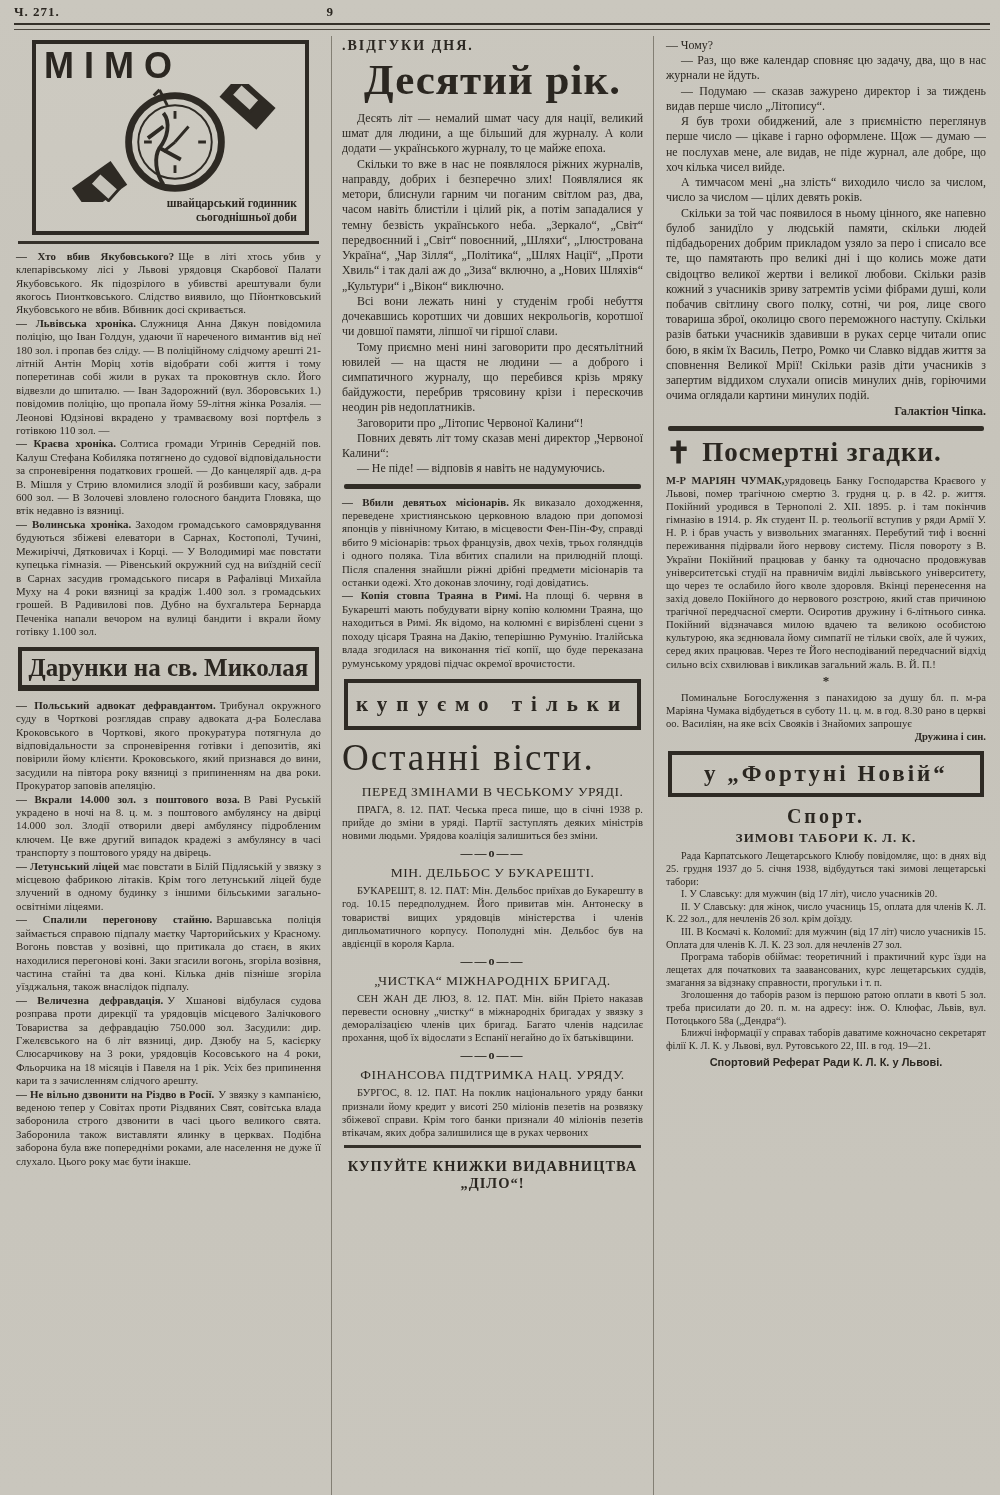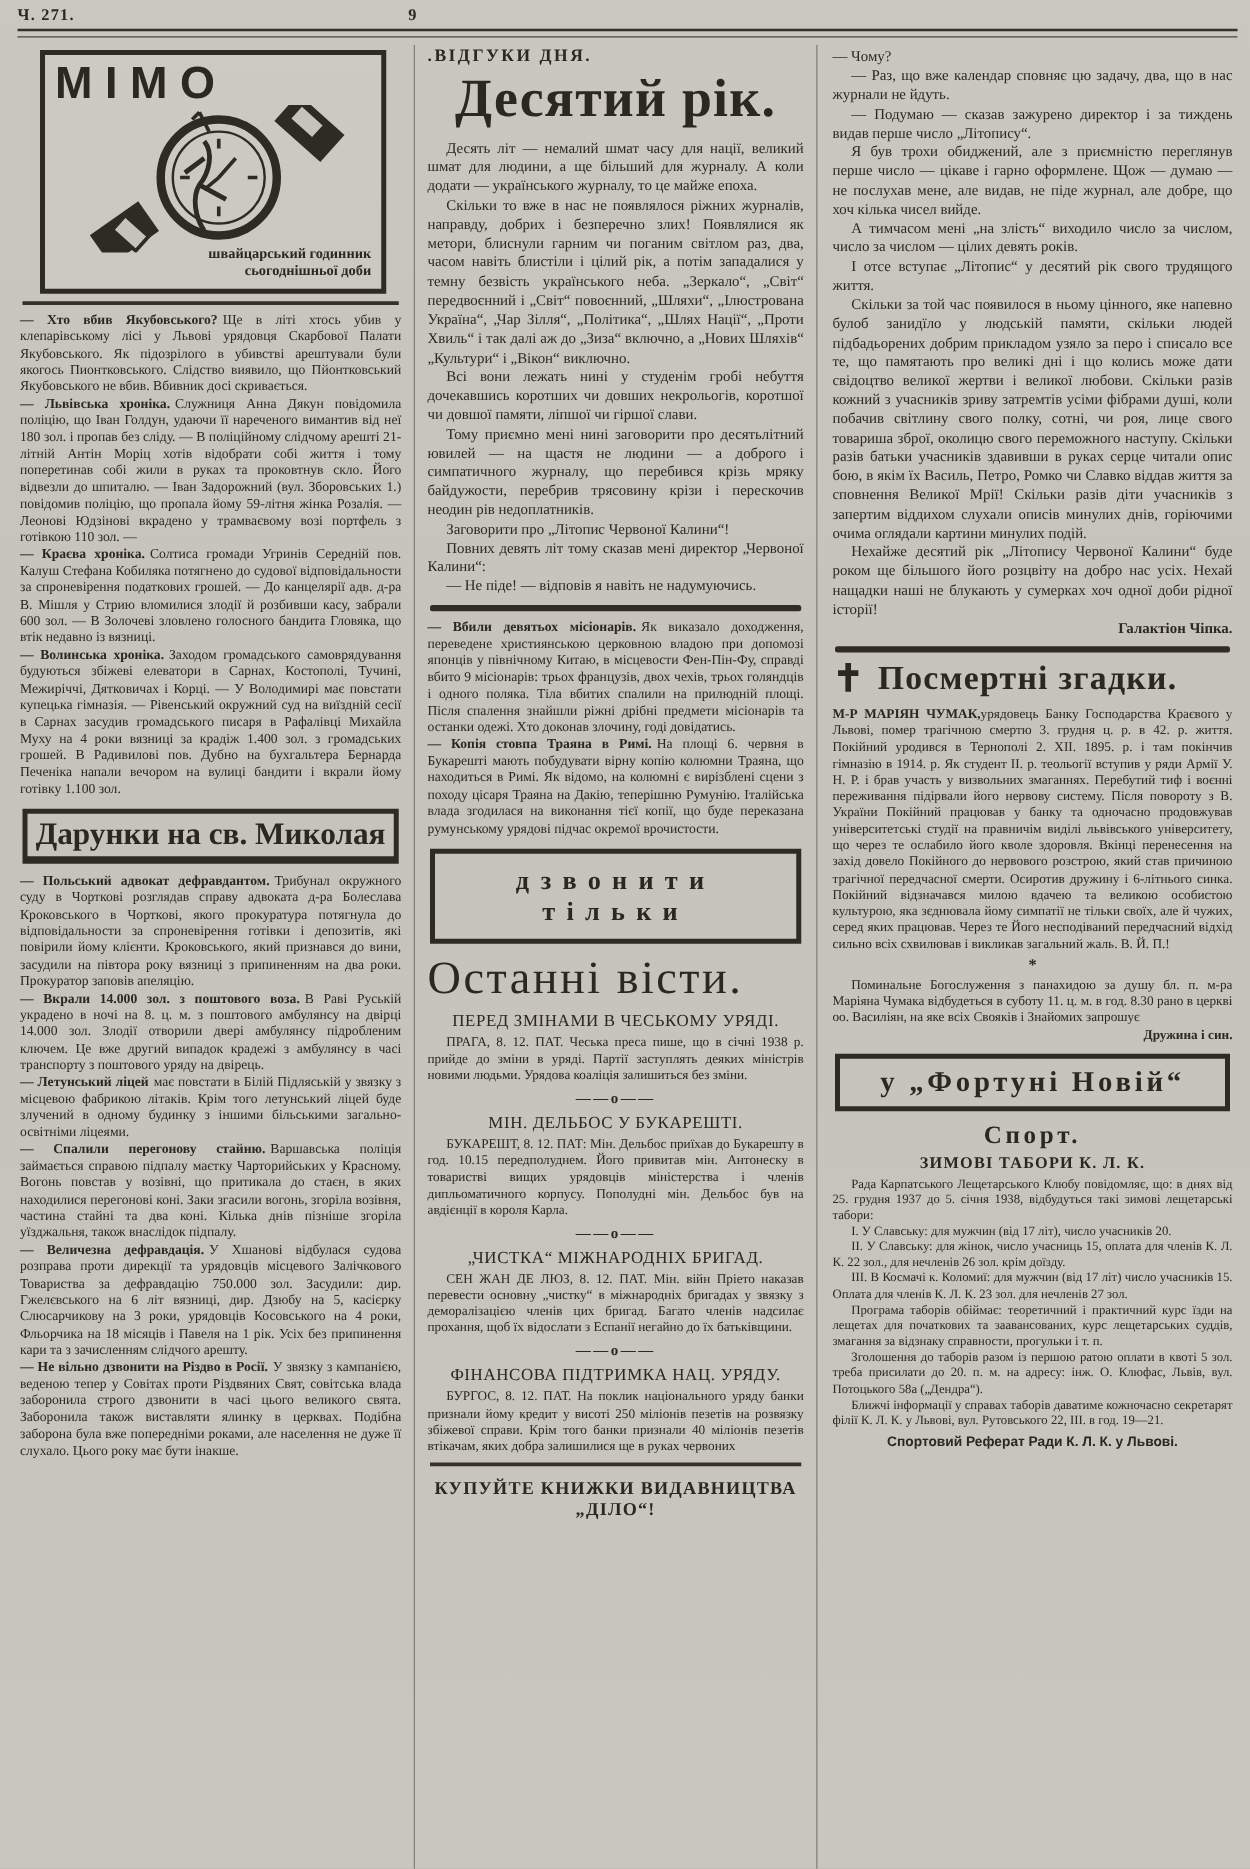--- a/index.html
+++ b/index.html
@@ -133,21 +133,21 @@
       <p class="art ind">Тому приємно мені нині заговорити про десятьлітний ювилей — на щастя не людини — а доброго і симпатичного журналу, що перебився крізь мряку байдужости, перебрив трясовину крізи і перескочив неодин рів недоплатників.</p>
       <p class="art ind">Заговорити про „Літопис Червоної Калини“!</p>
       <p class="art ind">Повних девять літ тому сказав мені директор „Червоної Калини“:</p>
       <p class="art ind">— Не піде! — відповів я навіть не надумуючись.</p>
 
       <div class="bar"></div>
 
       <p class="news"><b class="lead">— Вбили девятьох місіонарів.</b><span>Як виказало доходження, переведене християнською церковною владою при допомозі японців у північному Китаю, в місцевости Фен-Пін-Фу, справді вбито 9 місіонарів: трьох французів, двох чехів, трьох голяндців і одного поляка. Тіла вбитих спалили на прилюдній площі. Після спалення знайшли ріжні дрібні предмети місіонарів та останки одежі. Хто доконав злочину, годі довідатись.</span></p>
       <p class="news"><b class="lead">— Копія стовпа Траяна в Римі.</b><span>На площі 6. червня в Букарешті мають побудувати вірну копію колюмни Траяна, що находиться в Римі. Як відомо, на колюмні є вирізблені сцени з походу цісаря Траяна на Дакію, теперішню Румунію. Італійська влада згодилася на виконання тієї копії, що буде переказана румунському урядові підчас окремої врочистости.</span></p>
 
-      <div class="buybox">дзвонити тільки</div>
+      <div class="buybox">купуємо тільки</div>
 
       <h1 class="latest">Останні вісти.</h1>
 
       <h3 class="wire">ПЕРЕД ЗМІНАМИ В ЧЕСЬКОМУ УРЯДІ.</h3>
       <p class="small ind">ПРАГА, 8. 12. ПАТ. Чеська преса пише, що в січні 1938 р. прийде до зміни в уряді. Партії заступлять деяких міністрів новими людьми. Урядова коаліція залишиться без зміни.</p>
       <div class="odiv">——о——</div>
 
       <h3 class="wire">МІН. ДЕЛЬБОС У БУКАРЕШТІ.</h3>
       <p class="small ind">БУКАРЕШТ, 8. 12. ПАТ: Мін. Дельбос приїхав до Букарешту в год. 10.15 передполуднем. Його привитав мін. Антонеску в товаристві вищих урядовців міністерства і членів дипльоматичного корпусу. Пополудні мін. Дельбос був на авдієнції в короля Карла.</p>
       <div class="odiv">——о——</div>
@@ -162,23 +162,21 @@
       <div class="thinbar"></div>
       <div class="footerline">КУПУЙТЕ КНИЖКИ ВИДАВНИЦТВА „ДІЛО“!</div>
     </section>
 
     <section class="col c3">
       <p class="art">— Чому?</p>
       <p class="art ind">— Раз, що вже календар сповняє цю задачу, два, що в нас журнали не йдуть.</p>
       <p class="art ind">— Подумаю — сказав зажурено директор і за тиждень видав перше число „Літопису“.</p>
       <p class="art ind">Я був трохи обиджений, але з приємністю переглянув перше число — цікаве і гарно оформлене. Щож — думаю — не послухав мене, але видав, не піде журнал, але добре, що хоч кілька чисел вийде.</p>
       <p class="art ind">А тимчасом мені „на злість“ виходило число за числом, число за числом — цілих девять років.</p>
-      <p class="art ind">І отсе вступає „Літопис“ у десятий рік свого трудящого життя.</p>
       <p class="art ind">Скільки за той час появилося в ньому цінного, яке напевно булоб занидїло у людській памяти, скільки людей підбадьорених добрим прикладом узяло за перо і списало все те, що памятають про великі дні і що колись може дати свідоцтво великої жертви і великої любови. Скільки разів кожний з учасників зриву затремтів усіми фібрами душі, коли побачив світлину свого полку, сотні, чи роя, лице свого товариша зброї, околицю свого переможного наступу. Скільки разів батьки учасників здавивши в руках серце читали опис бою, в якім їх Василь, Петро, Ромко чи Славко віддав життя за сповнення Великої Мрії! Скільки разів діти учасників з запертим віддихом слухали описів минулих днів, горіючими очима оглядали картини минулих подій.</p>
-      <p class="art ind">Нехайже десятий рік „Літопису Червоної Калини“ буде роком ще більшого його розцвіту на добро нас усіх. Нехай нащадки наші не блукають у сумерках хоч одної доби рідної історії!</p>
       <p class="art sig">Галактіон Чіпка.</p>
 
       <div class="bar"></div>
 
       <h2 class="obit">
         <span class="cross">✝</span><span>Посмертні згадки.</span>
       </h2>
       <p class="small">
         <b class="lead">М-Р МАРІЯН ЧУМАК,</b><span>урядовець Банку Господарства Краєвого у Львові, помер трагічною смертю 3. грудня ц. р. в 42. р. життя. Покійний уродився в Тернополі 2. XII. 1895. р. і там покінчив гімназію в 1914. р. Як студент II. р. теольогії вступив у ряди Армії У. Н. Р. і брав участь у визвольних змаганнях. Перебутий тиф і воєнні переживання підірвали його нервову систему. Після повороту з В. України Покійний працював у банку та одночасно продовжував університетські студії на правничім виділі львівського університету, що через те ослабило його кволе здоровля. Вкінці перенесення на захід довело Покійного до нервового розстрою, який став причиною трагічної передчасної смерти. Осиротив дружину і 6-літнього синка. Покійний відзначався милою вдачею та великою особистою культурою, яка зєднювала йому симпатії не тільки своїх, але й чужих, серед яких працював. Через те Його несподіваний передчасний відхід сильно всіх схвилював і викликав загальний жаль. В. Й. П.!</span>
       </p>

